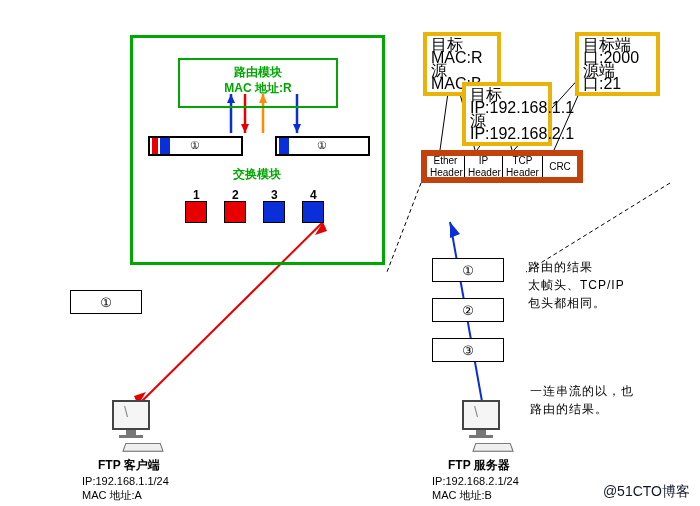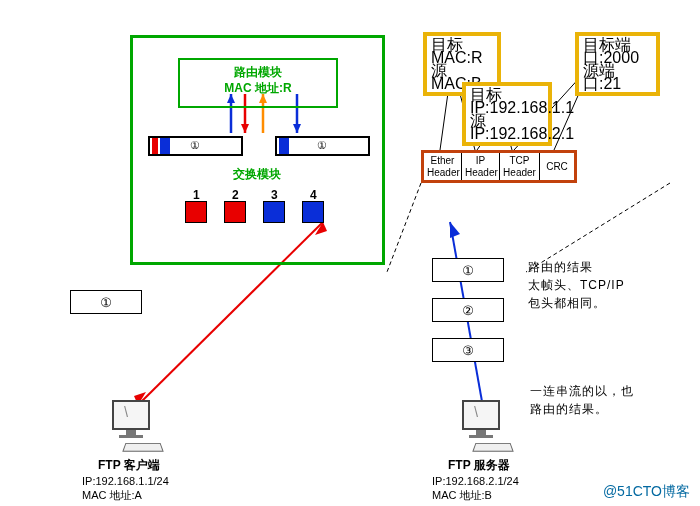--- a/index.html
+++ b/index.html
@@ -76,21 +76,21 @@
     .keyboard {
       width: 38px; height: 10px; border: 1px solid #666; background: #f0f0f0;
       position: absolute; left: 12px; bottom: 3px;
       transform: perspective(30px) rotateX(30deg);
     }
     .comp-labels { position: absolute; font-size: 11px; line-height: 14px; }
     .comp-title { font-weight: bold; font-size: 12px; margin-bottom: 2px; margin-left: 16px; }
     
     .packet-box {
       position: absolute;
-      border: 3px solid #c2410c;
+      border: 6px solid #c2410c;
       background: #fff;
       display: flex;
     }
     .pkt-cell {
       border-right: 1px solid #000;
       text-align: center;
       font-size: 10px;
       line-height: 12px;
       padding: 2px 3px;
       display: flex;
@@ -124,21 +124,21 @@
       position: absolute;
       font-size: 12px;
       line-height: 18px;
       letter-spacing: 1px;
     }
     
     .watermark {
       position: absolute;
       right: 10px;
       bottom: 5px;
-      color: #0369a1;
+      color: #0f172a;
       font-size: 14px;
     }
     
     svg.lines { position: absolute; left: 0; top: 0; width: 700px; height: 506px; pointer-events: none; }
   </style>
 </head>
 <body>
 
 <svg class="lines">
 

